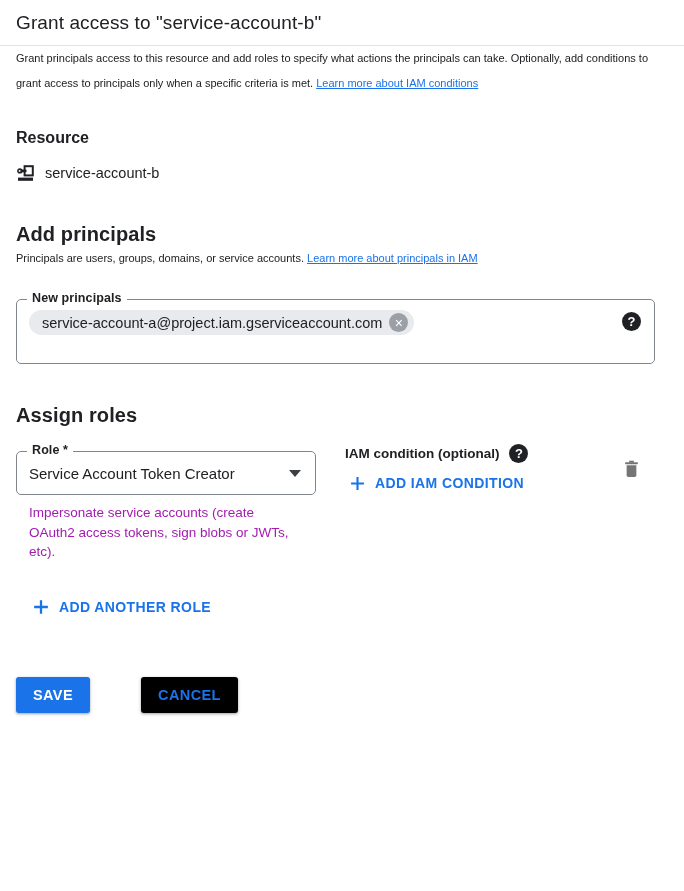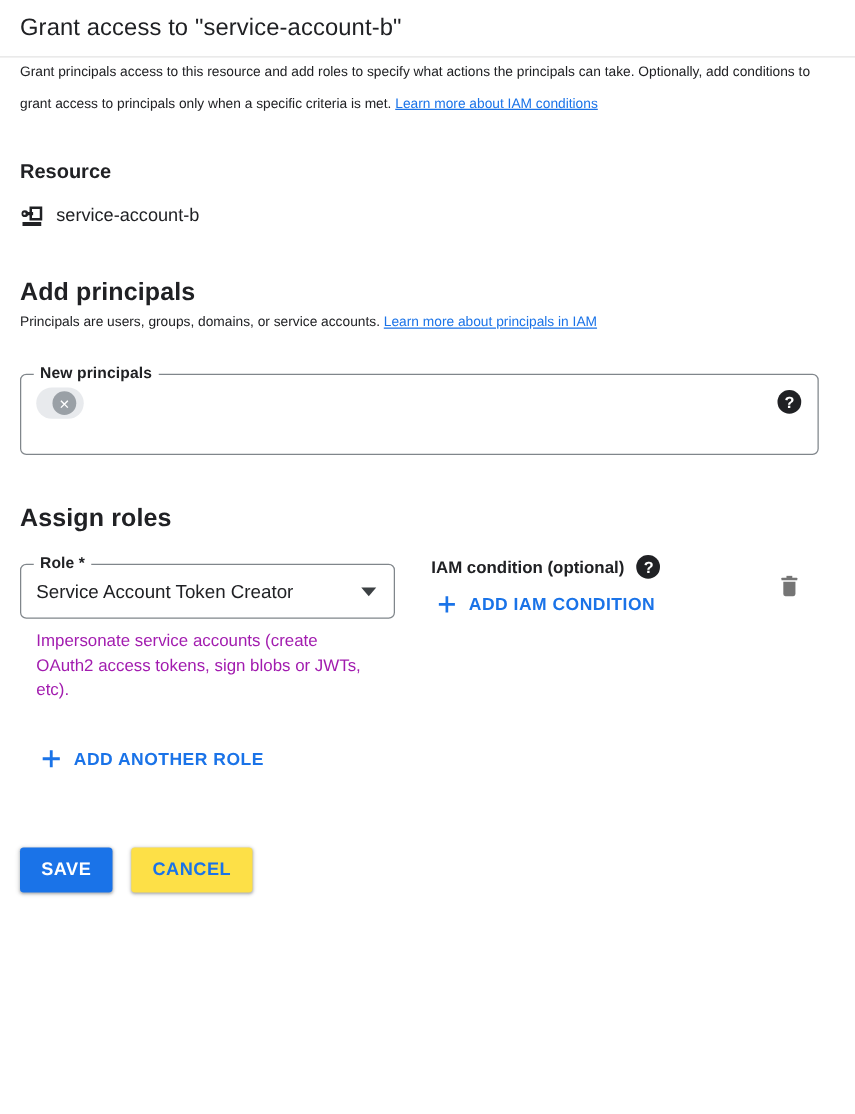--- a/index.html
+++ b/index.html
@@ -203,23 +203,24 @@
     padding: 0 17px;
     height: 36px;
     cursor: pointer;
   }
   .btn-primary {
     background: #1a73e8;
     color: #fff;
     box-shadow: 0 1px 2px rgba(60,64,67,0.3), 0 1px 3px 1px rgba(60,64,67,0.15);
   }
   .btn-secondary {
-    background: #fde047;
+    background: #000000;
     color: #1a73e8;
     box-shadow: 0 1px 2px rgba(60,64,67,0.3), 0 1px 3px 1px rgba(60,64,67,0.15);
+    margin-left: 36px;
   }
   .plus-icon svg { display: block; }
 </style>
 </head>
 <body>
 
 <div class="header">
   <h1>Grant access to "service-account-b"</h1>
 </div>
 
@@ -242,20 +243,21 @@
     <span>service-account-b</span>
   </div>
 
   <h2 class="section-lg">Add principals</h2>
 
   <p class="desc after-lg"><span>Principals are users, groups, domains, or service accounts. </span><a class="gcp-link">Learn more about principals in IAM</a></p>
 
   <div class="field principals-field">
     <span class="field-label">New principals</span>
     <span class="chip">
+      <span>service-account-a@project.iam.gserviceaccount.com</span>
       <span class="chip-close">×</span>
     </span>
     <span class="help-circle field-help">?</span>
   </div>
 
   <h2 class="section-lg">Assign roles</h2>
 
 
   <div class="role-row">
     <div class="role-col">

